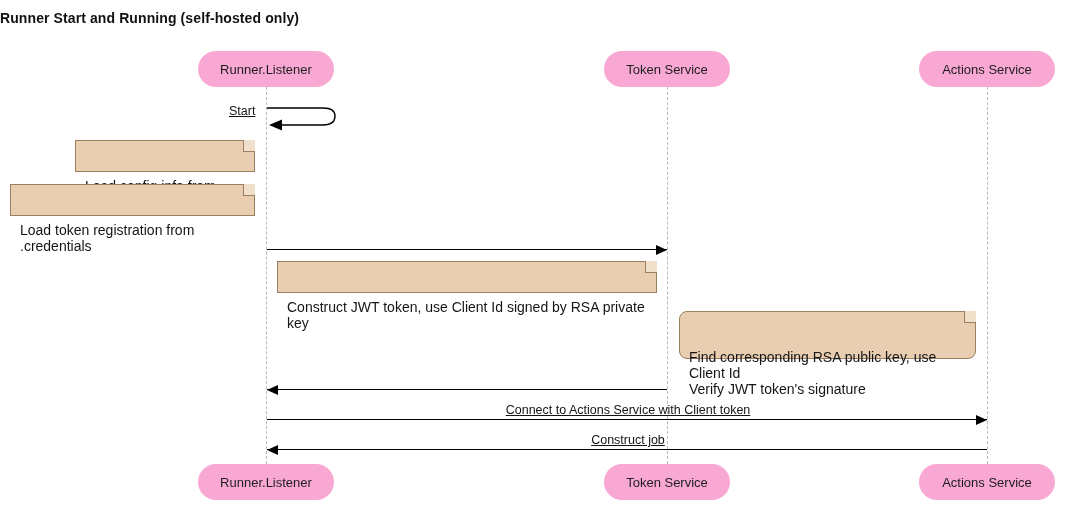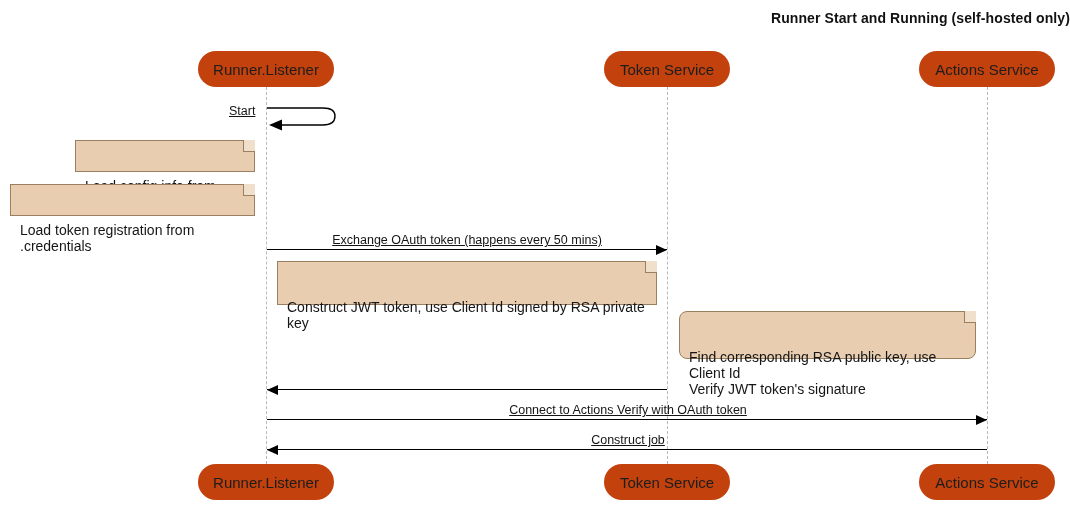--- a/index.html
+++ b/index.html
@@ -19,44 +19,44 @@
     position: absolute;
     inset: 0;
   }
 
   
   .diagram-title {
     position: absolute;
     left: 0;
     top: 10px;
     width: 1070px;
-    text-align: right;
+    text-align: left;
     font-size: 14px;
     font-weight: bold;
     color: #111111;
     letter-spacing: 0.1px;
   }
 
   
   .lifeline {
     position: absolute;
     width: 0;
     border-left: 1px dashed #b9b9b9;
   }
 
   
   .participant {
     position: absolute;
     height: 36px;
-    background: #c2410c;
+    background: #f9a8d4;
     border-radius: 18px;
     display: flex;
     align-items: center;
     justify-content: center;
-    font-size: 15px;
+    font-size: 13px;
     color: #1d1d1d;
     box-sizing: border-box;
     white-space: nowrap;
   }
 
   
   .note {
     position: absolute;
     background: #e8cdb0;
     border: 1px solid #9b7f5e;
@@ -163,41 +163,40 @@
   <div class="note" style="left:75px; top:140px; width:180px; height:32px;">
     <span class="note-fold"></span>
     <span>Load config info from .runner</span>
   </div>
 
   <div class="note" style="left:10px; top:184px; width:245px; height:32px;">
     <span class="note-fold"></span>
     <span>Load token registration from .credentials</span>
   </div>
 
-  <div class="note" style="left:277px; top:261px; width:380px; height:44px;">
+  <div class="note" style="left:277px; top:261px; width:380px; height:32px;">
     <span class="note-fold"></span>
     <span>Construct JWT token, use Client Id signed by RSA private key</span>
   </div>
 
   <div class="note" style="left:679px; top:311px; width:297px; height:48px;border-radius:8px;">
     <span class="note-fold"></span>
     <span>Find corresponding RSA public key, use Client Id
 Verify JWT token's signature</span>
   </div>
 
-  <div class="msg-label" style="left:467px; top:233px;">Exchange OAuth token (happens every 50 mins)</div>
   <div class="msg" style="left:267px; top:249px; width:400px;">
     <span class="arrow-head right" style="left:389px;"></span>
   </div>
 
   <div class="msg" style="left:267px; top:389px; width:400px;">
     <span class="arrow-head left" style="left:0px;"></span>
   </div>
 
-  <div class="msg-label" style="left:628px; top:403px;">Connect to Actions Verify with OAuth token</div>
+  <div class="msg-label" style="left:628px; top:403px;">Connect to Actions Service with Client token</div>
   <div class="msg" style="left:267px; top:419px; width:720px;">
     <span class="arrow-head right" style="left:709px;"></span>
   </div>
 
   <div class="msg-label" style="left:628px; top:433px;">Construct job</div>
   <div class="msg" style="left:267px; top:449px; width:720px;">
     <span class="arrow-head left" style="left:0px;"></span>
   </div>
 
 </div>

